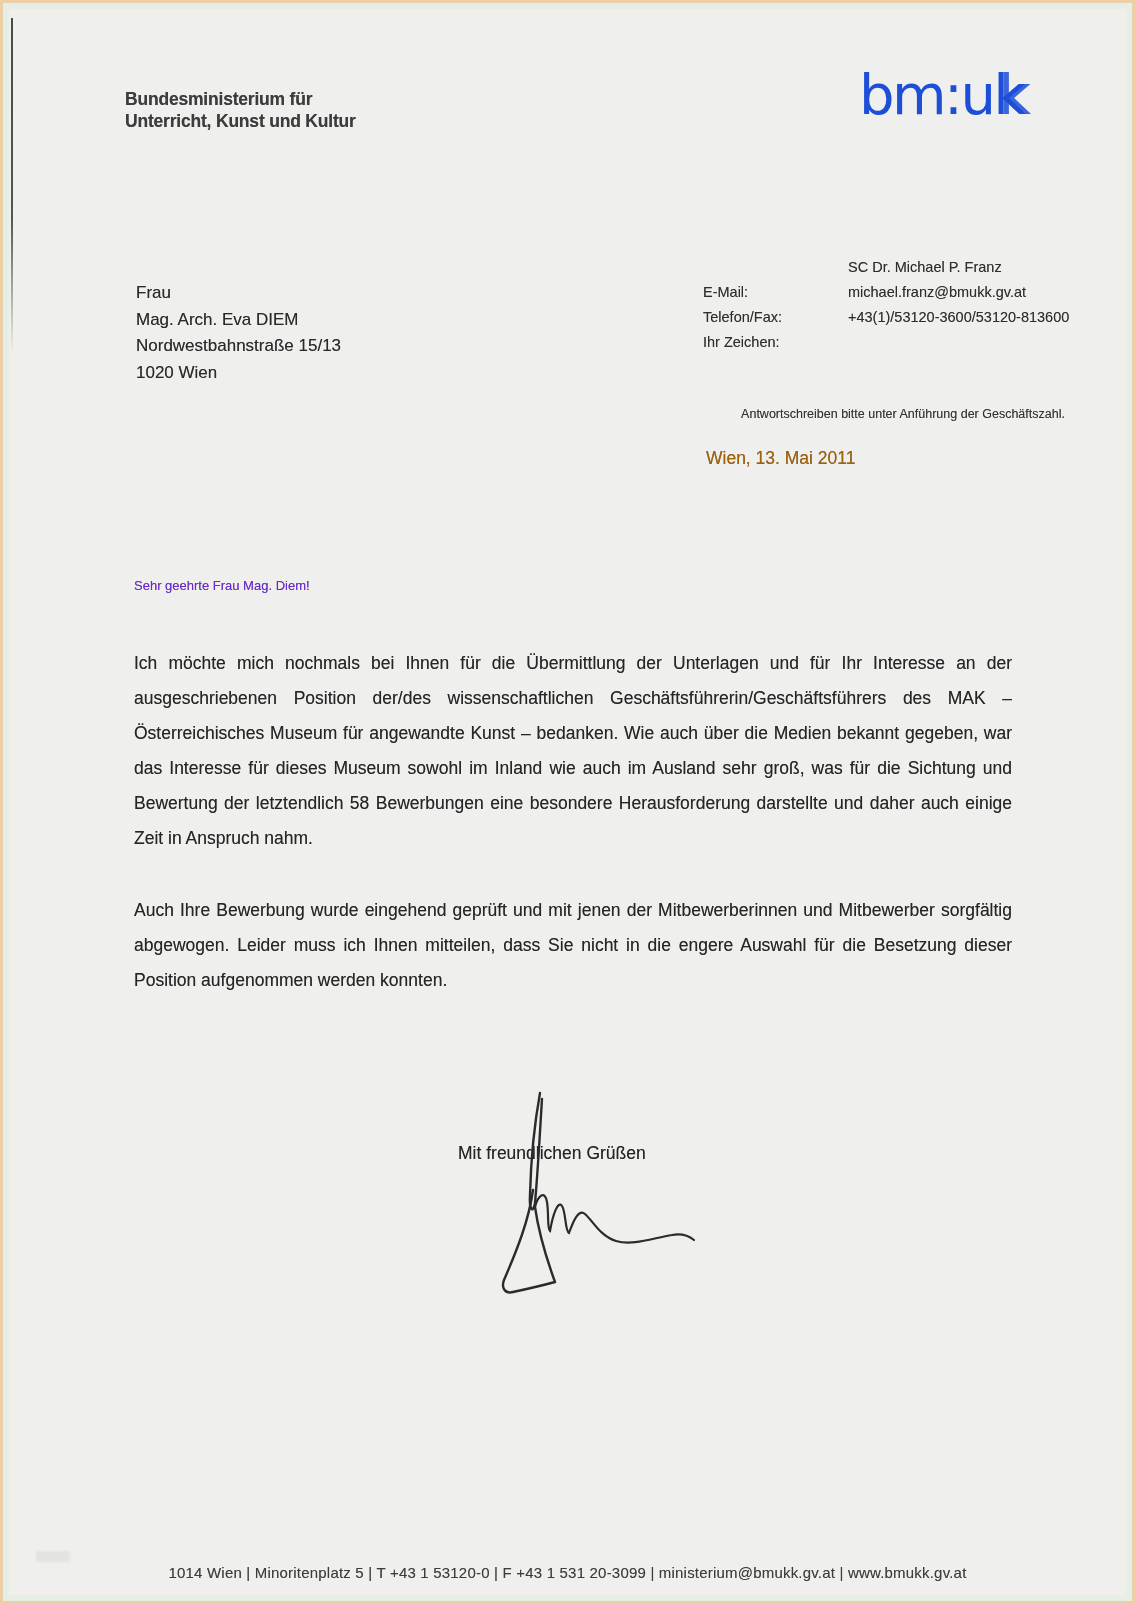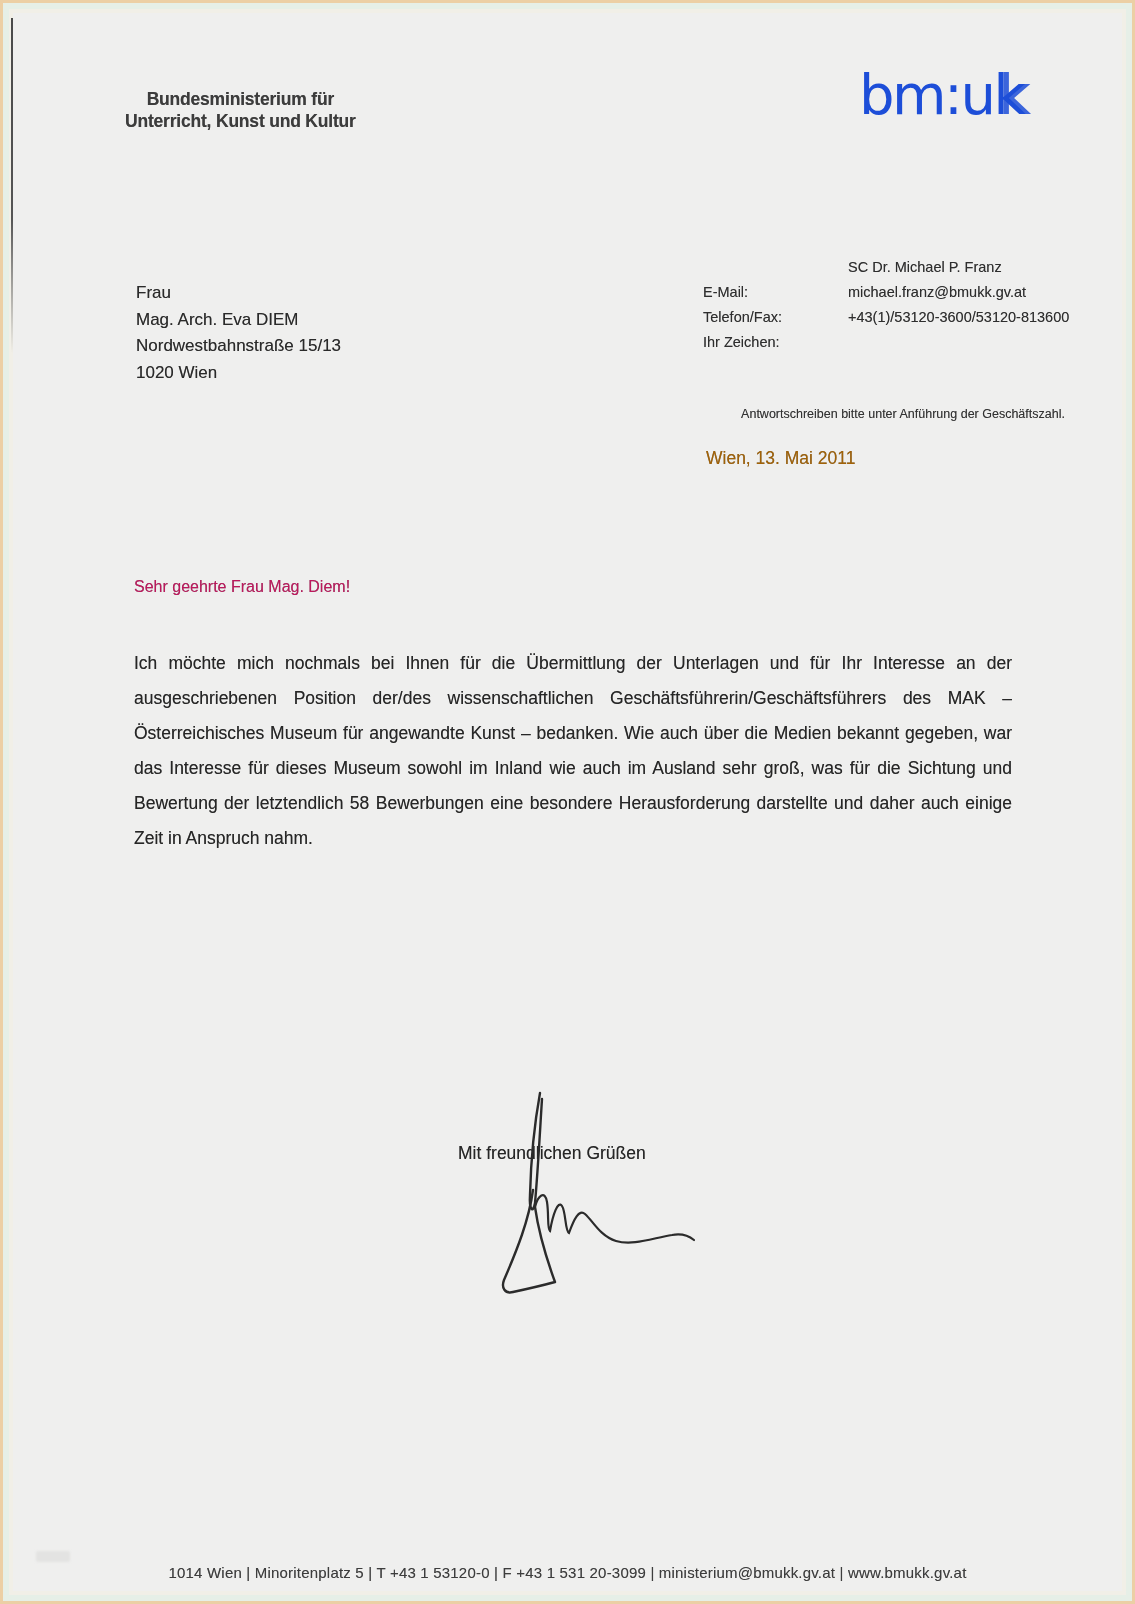--- a/index.html
+++ b/index.html
@@ -21,21 +21,20 @@
   .scan-smudge{
     position:absolute;left:36px;top:1551px;width:34px;height:11px;
     background:#e3e3e2;filter:blur(1px);border-radius:2px;
   }
   
   .ministry{
     position:absolute;left:125px;top:88px;
     font-size:17.5px;font-weight:bold;line-height:22px;
     color:#3c3c3c;letter-spacing:-0.2px;
     text-shadow:0 0 0.5px rgba(60,60,60,0.6);
-    text-align:center;
   }
   .logo{
     position:absolute;left:843px;top:62px;
     font-family:"DejaVu Sans",sans-serif;
     font-size:56px;font-weight:400;color:#1d4ed8;
     letter-spacing:-2.5px;white-space:nowrap;margin-left:16px;
   }
   .logo .k2{display:inline-block;margin-left:-0.44em;opacity:0.85;}
   
   .recipient{
@@ -59,21 +58,21 @@
     text-align:center;
   }
   .date-line{
     position:absolute;left:706px;top:448px;
     font-size:17.5px;color:#a16207;
     text-shadow:0 0 0.4px rgba(40,40,40,0.5);
   }
   
   .salutation{
     position:absolute;left:134px;top:578px;
-    font-size:16px;color:#be185d;
+    font-size:13px;color:#6d28d9;
     text-shadow:0 0 0.4px rgba(38,38,38,0.5);
   }
   .para{
     position:absolute;left:134px;width:878px;
     font-size:17.5px;line-height:35px;color:#262626;
     text-align:justify;
     text-shadow:0 0 0.4px rgba(38,38,38,0.5);
   }
   .para1{top:646px;}
   .para2{top:893px;}
@@ -137,20 +136,21 @@
     </div>
   </div>
 
   <div class="meta-note">Antwortschreiben bitte unter Anführung der Geschäftszahl.</div>
 
   <div class="date-line">Wien, 13. Mai 2011</div>
 
   <div class="salutation">Sehr geehrte Frau Mag. Diem!</div>
 
   <div class="para para1">Ich möchte mich nochmals bei Ihnen für die Übermittlung der Unterlagen und für Ihr Interesse an der ausgeschriebenen Position der/des wissenschaftlichen Geschäftsführerin/Geschäftsführers des MAK – Österreichisches Museum für angewandte Kunst – bedanken. Wie auch über die Medien bekannt gegeben, war das Interesse für dieses Museum sowohl im Inland wie auch im Ausland sehr groß, was für die Sichtung und Bewertung der letztendlich 58 Bewerbungen eine besondere Herausforderung darstellte und daher auch einige Zeit in Anspruch nahm.</div>
+  <div class="para para2">Auch Ihre Bewerbung wurde eingehend geprüft und mit jenen der Mitbewerberinnen und Mitbewerber sorgfältig abgewogen. Leider muss ich Ihnen mitteilen, dass Sie nicht in die engere Auswahl für die Besetzung dieser Position aufgenommen werden konnten.</div>
 
   <div class="closing">Mit freundlichen Grüßen</div>
 
   <svg class="signature" viewBox="0 0 230 220" fill="none" xmlns="http://www.w3.org/2000/svg">
     <path d="M54,10 C50,32 45,72 44,112 C43,127 47,131 49,120 C52,87 54,47 56,16" stroke="#2b2b2b" stroke-width="2.4" stroke-linecap="round"></path>
     <path d="M47,107 C43,137 31,167 18,197 C15,205 19,211 27,209 C41,206 58,202 69,199 C61,177 53,152 49,124" stroke="#2b2b2b" stroke-width="2.4" stroke-linecap="round" stroke-linejoin="round"></path>
     <path d="M49,124 C52,112 59,107 61,119 C63,131 61,146 64,148 C67,131 72,117 76,123 C80,129 79,148 83,150 C88,136 93,126 99,131 C107,138 114,153 130,158 C147,163 167,155 186,152 C196,150 203,153 208,157" stroke="#2b2b2b" stroke-width="2.2" stroke-linecap="round"></path>
   </svg>
 
   <div class="footer">1014 Wien | Minoritenplatz 5 | T +43 1 53120-0 | F +43 1 531 20-3099 | ministerium@bmukk.gv.at | www.bmukk.gv.at</div>

